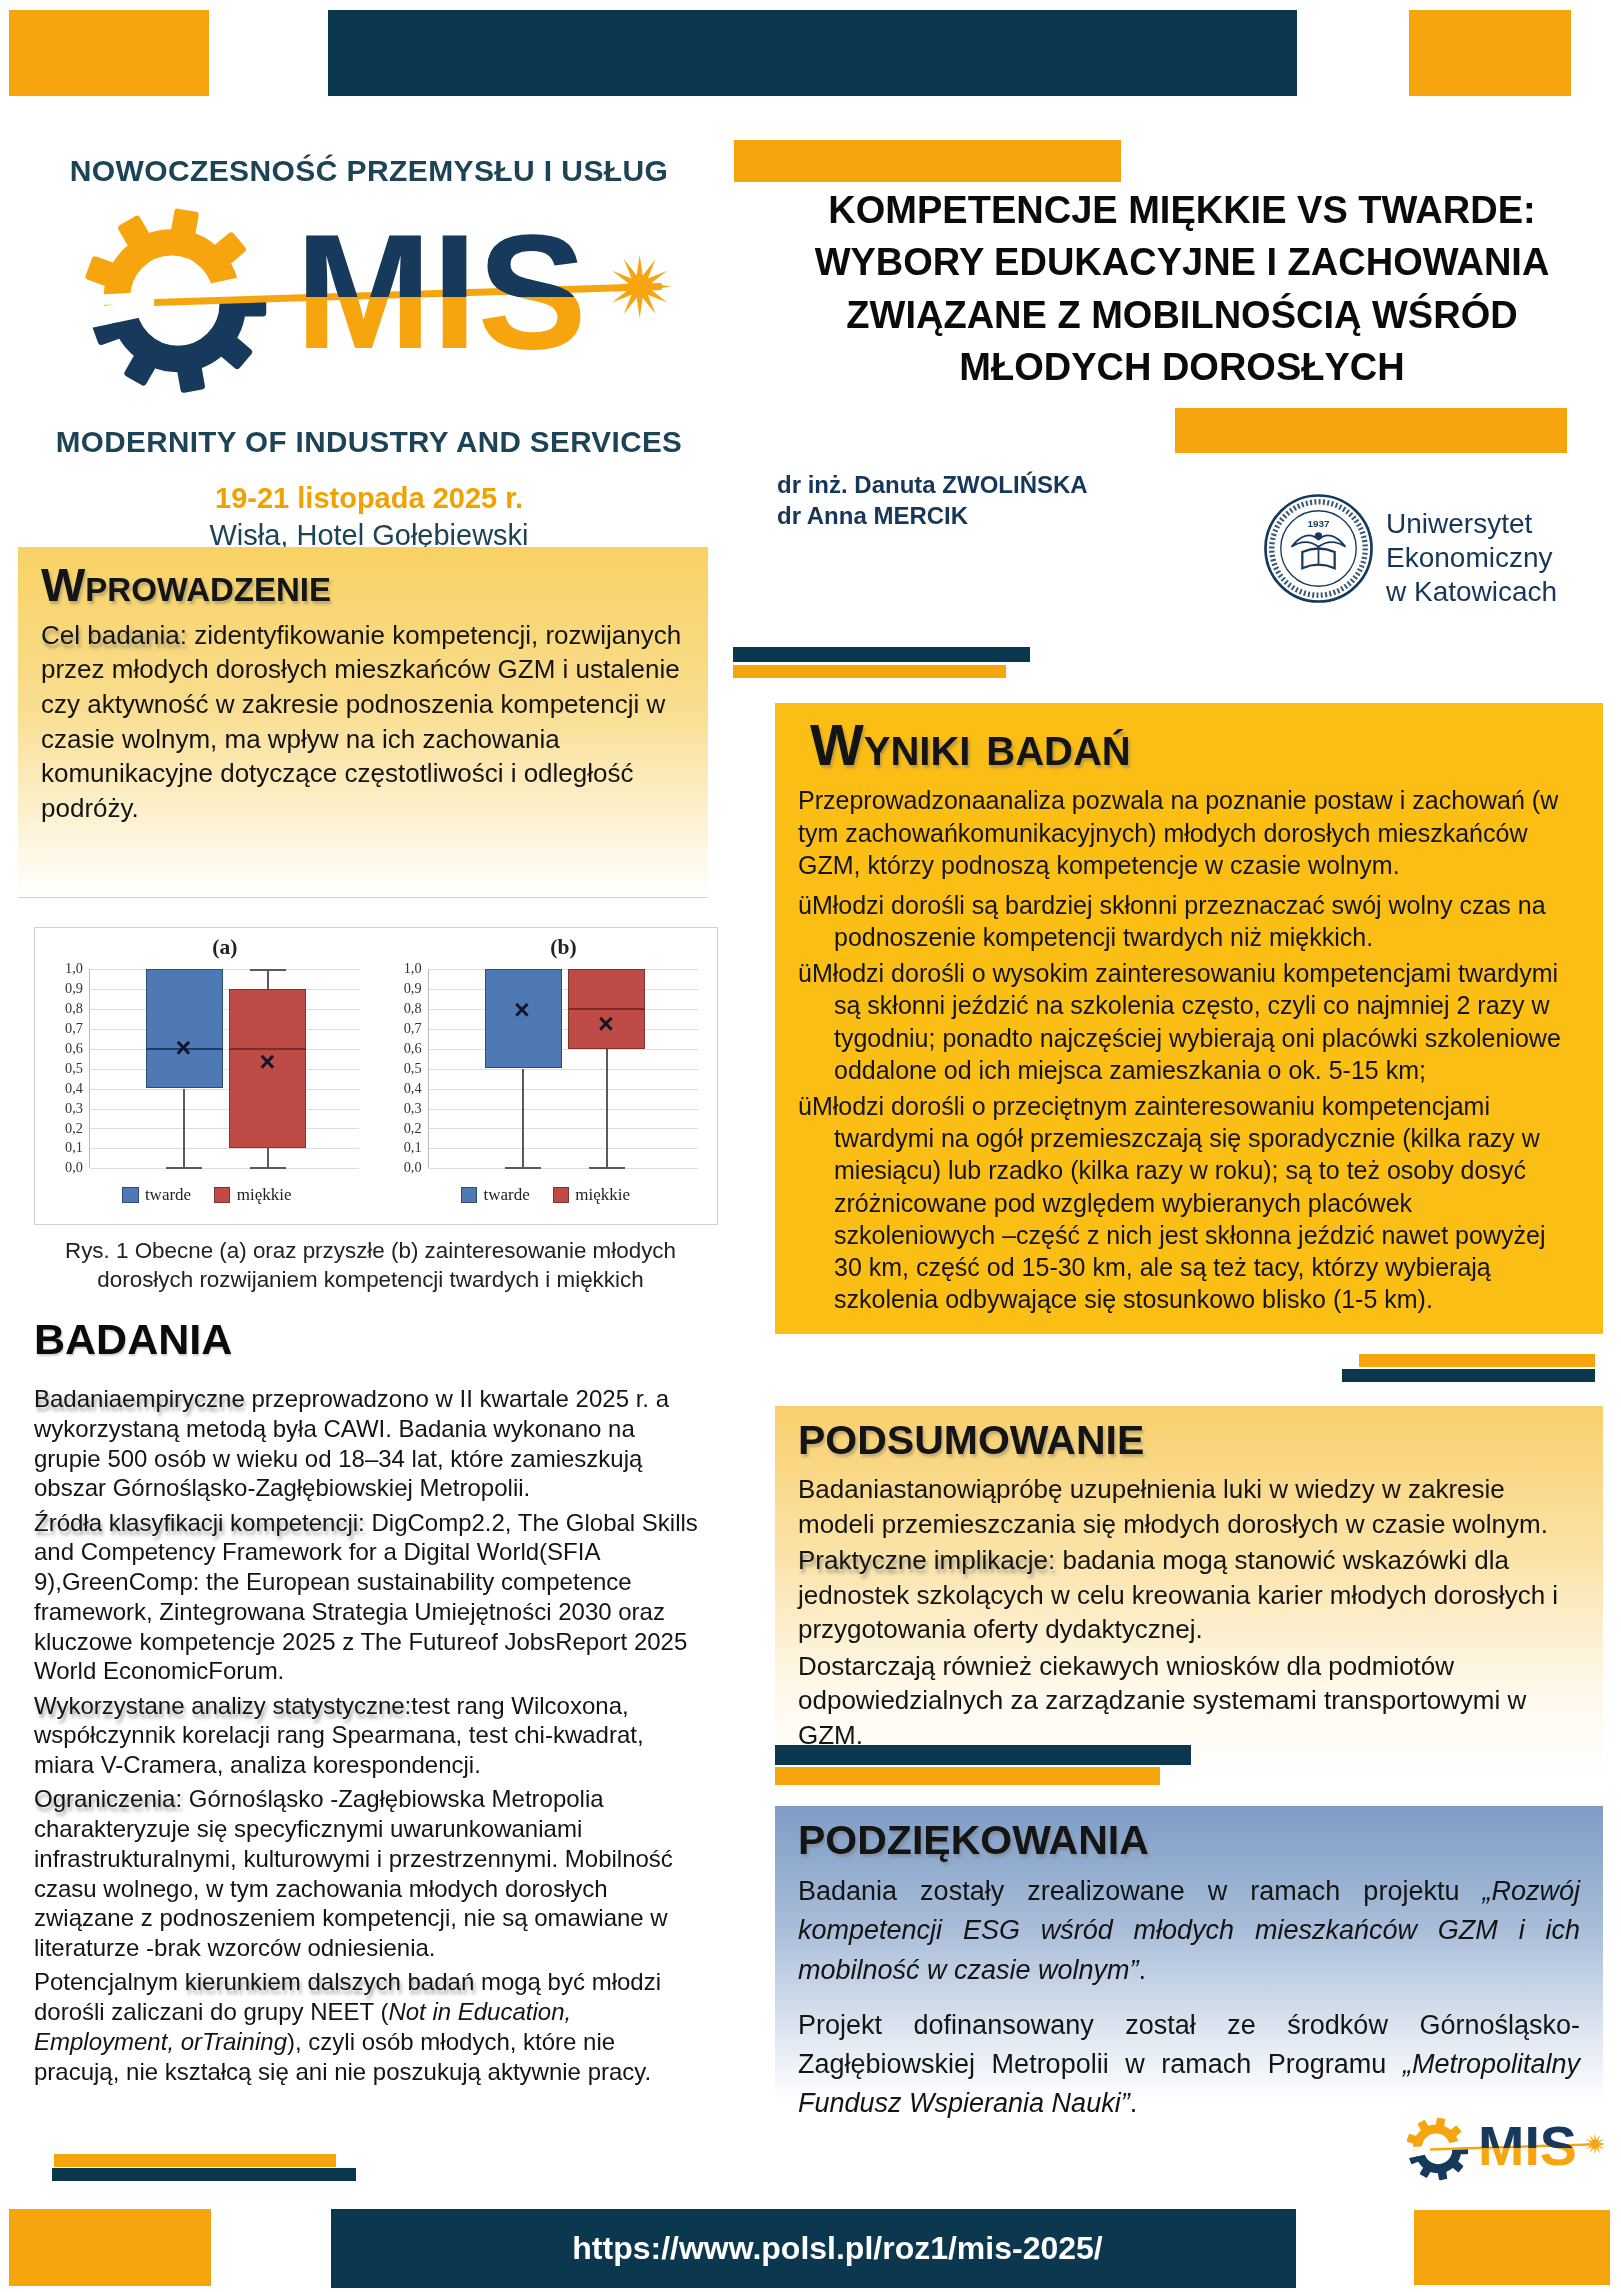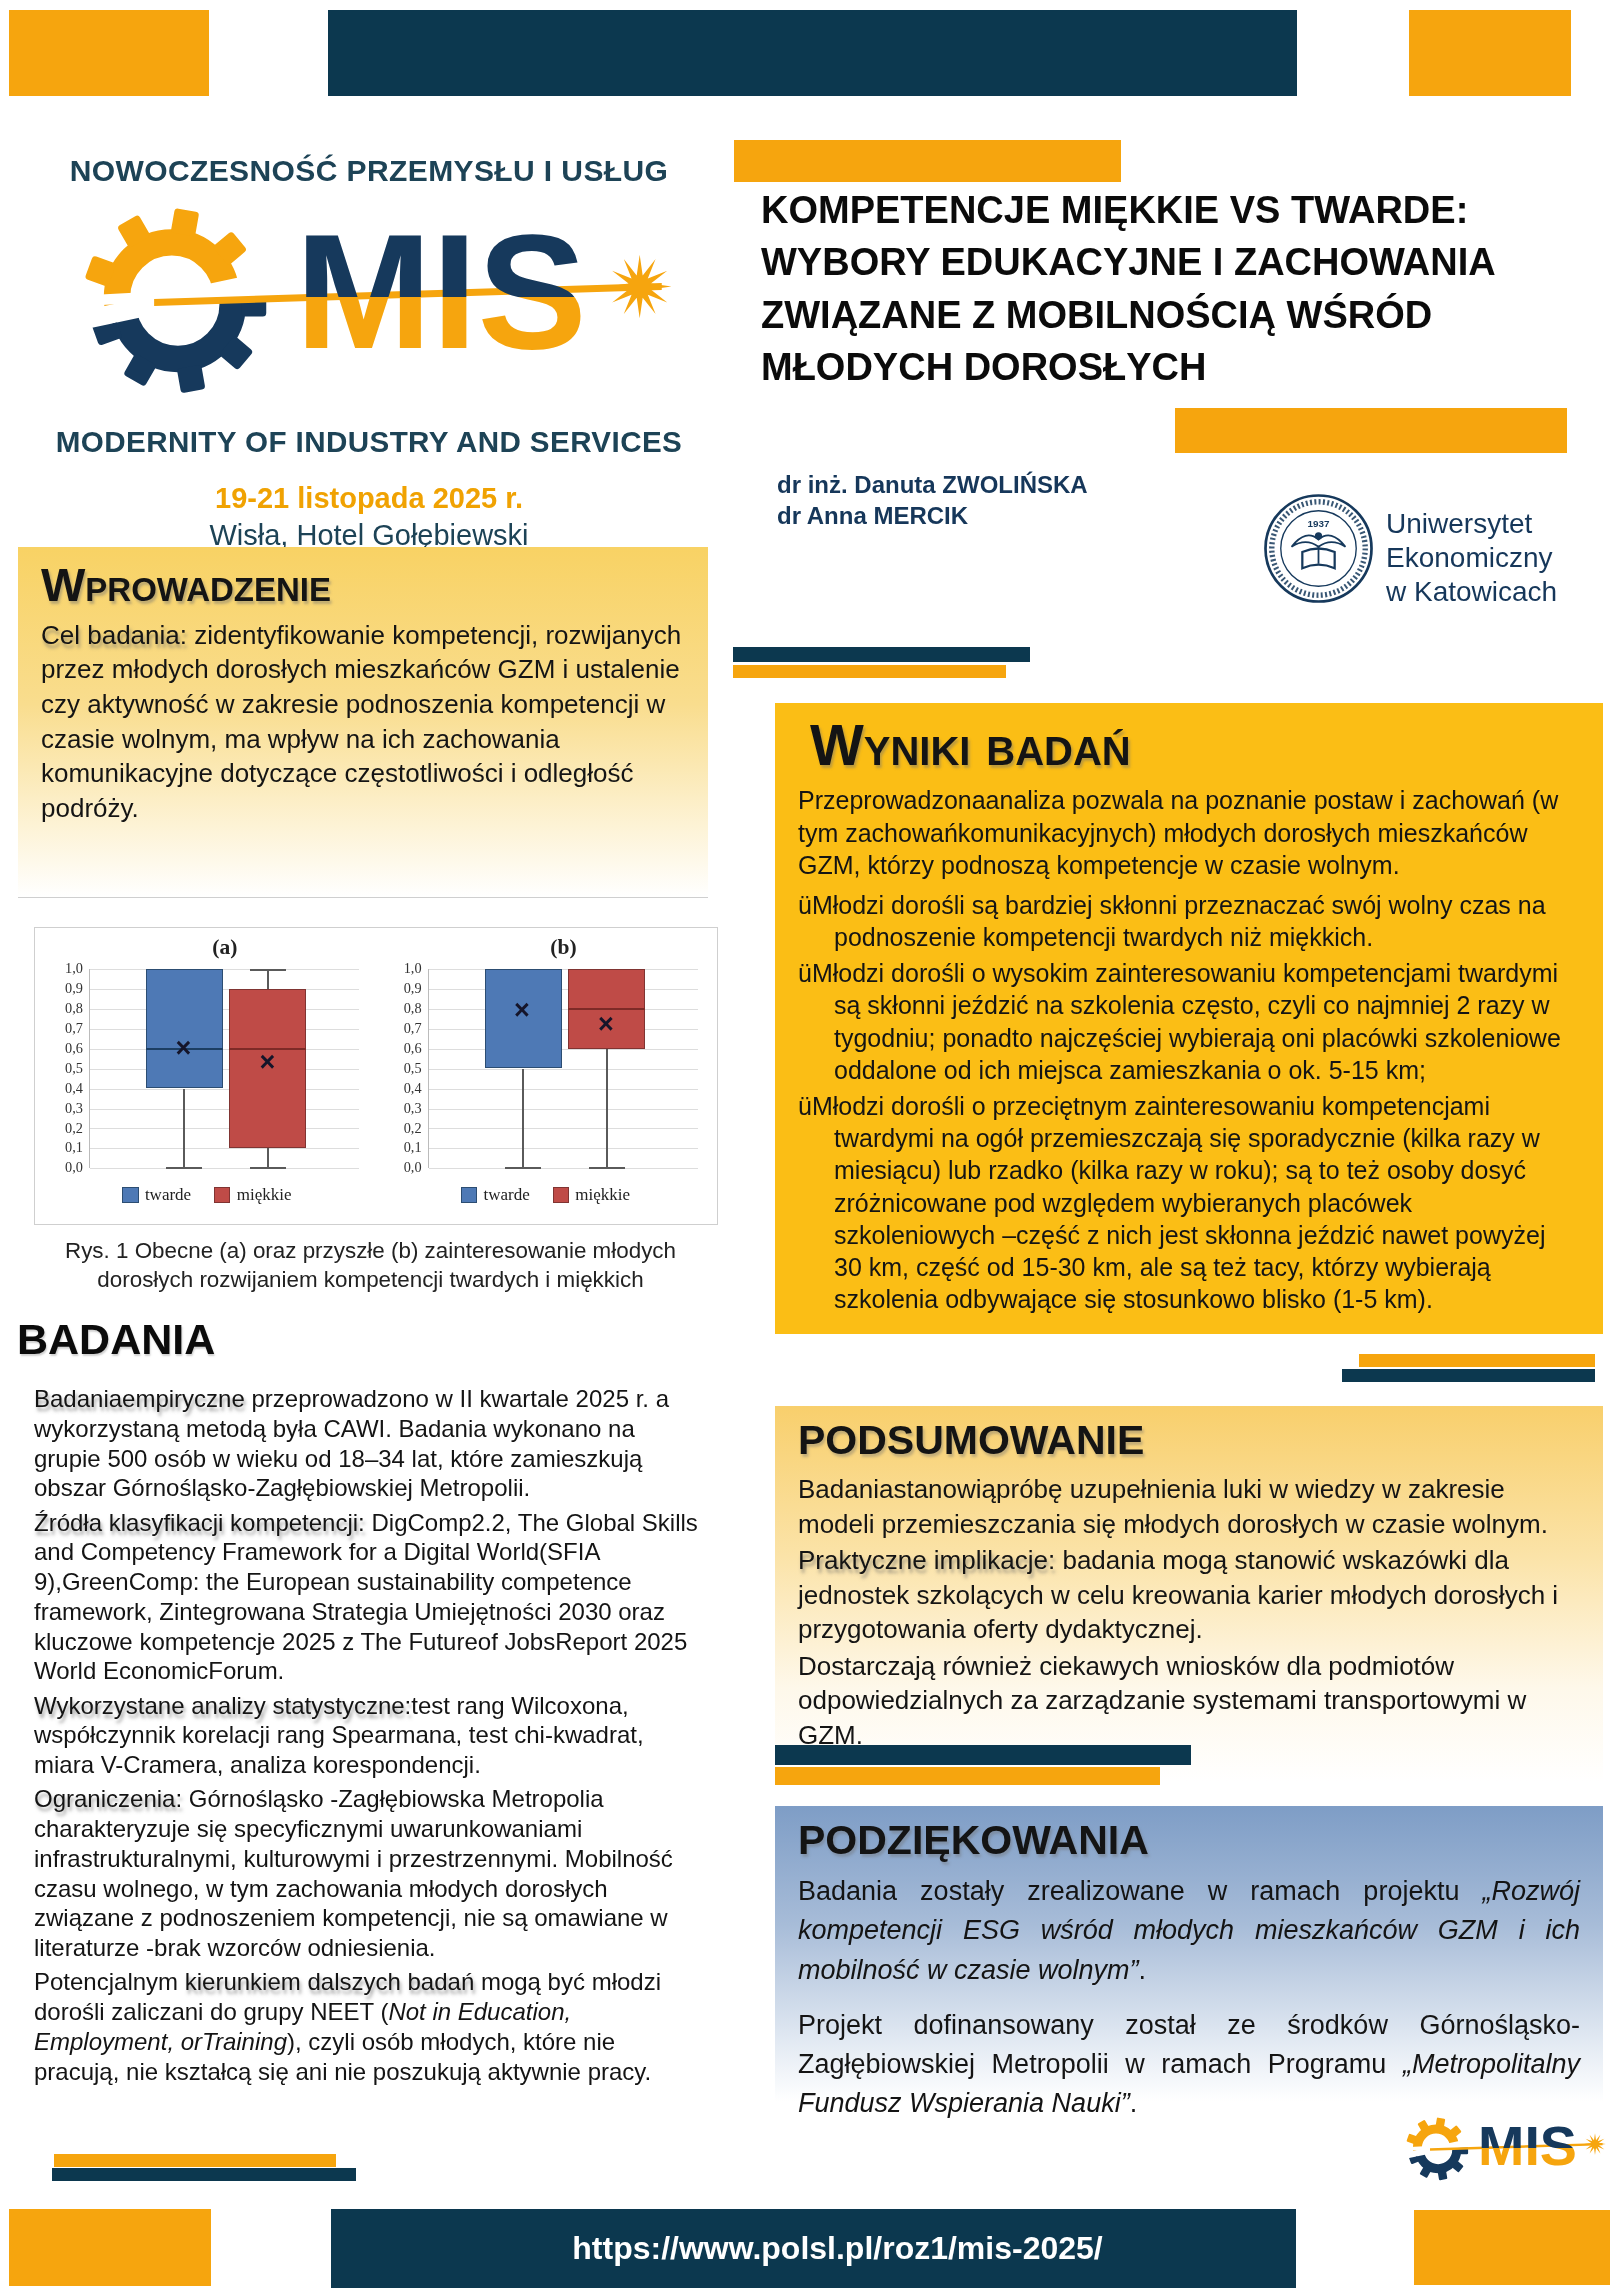--- a/index.html
+++ b/index.html
@@ -36,21 +36,21 @@
   #wprowadzenie-body p{font-size:26px;line-height:1.33;}
   #badania-body{position:absolute;left:34px;top:1384px;width:673px;}
   #badania-body p{margin:0 0 4.5px 0;font-size:24px;line-height:1.24;}
   #wyniki-body p{font-size:25px;line-height:1.29;margin:0 0 8px 0;}
   #wyniki-body p.bullet{padding-left:36px;text-indent:-36px;margin:0 0 3.6px 0;}
   #podsumowanie-body p{font-size:26px;line-height:1.33;margin:0 0 1.8px 0;}
   #podziekowania-body p{font-size:27px;line-height:1.45;margin:0 0 16px 0;text-align:justify;}
   .lead{text-shadow:1.8px 3.6px 3.6px rgba(105,105,105,.6);}
   .it{font-style:italic;}
   
-  #main-title{position:absolute;left:761px;top:184px;width:842px;text-align:left;
+  #main-title{position:absolute;left:761px;top:184px;width:842px;text-align:center;
               font-weight:bold;font-size:38px;line-height:1.38;color:#0b0b0b;}
   #authors{position:absolute;left:777px;top:469px;}
   #authors div{font-weight:bold;font-size:24px;line-height:1.31;color:#16375A;}
   #uni-name{position:absolute;left:1386px;top:507px;font-size:28px;line-height:1.22;color:#16375A;}
   
   #figure-panel{position:absolute;left:34px;top:927px;width:682px;height:296px;
                 background:#fff;border:0.9px solid #CFCFCF;}
   .subplot{position:absolute;top:1.8px;width:333px;height:288px;}
   .sp-title{position:absolute;top:5.4px;left:50px;width:269px;text-align:center;
             font-family:"Liberation Serif",serif;font-weight:bold;font-size:21.5px;color:#222;}
@@ -62,21 +62,21 @@
   .whisker{position:absolute;width:1.8px;background:#5a5a5a;}
   .wcap{position:absolute;height:1.8px;background:#5a5a5a;}
   .median{position:absolute;height:2.7px;}
   .meanx{position:absolute;font-size:27px;font-weight:bold;color:#15152a;line-height:1;}
   .legend-row{position:absolute;bottom:12.5px;left:0;width:100%;display:flex;
               justify-content:center;gap:23px;font-family:"Liberation Serif",serif;font-size:17px;color:#222;}
   .legend-item{display:flex;align-items:center;gap:6.3px;}
   .legend-sq{width:14.3px;height:14.3px;display:inline-block;}
   #figure-caption{position:absolute;left:34px;top:1236px;width:673px;text-align:center;
                   font-size:22.4px;line-height:1.3;color:#222;}
-  #badania-heading{position:absolute;left:17px;top:1315px;font-size:43px;font-weight:bold;
+  #badania-heading{position:absolute;left:34px;top:1315px;font-size:43px;font-weight:bold;
                    color:#0b0b0b;text-shadow:0.9px 1.8px 1.8px rgba(120,120,120,.35);}
   
   #footer-bar{left:331px;top:2209px;width:965px;height:79px;display:flex;
               align-items:center;justify-content:center;}
   #footer-url{color:#fff;font-weight:bold;font-size:32px;margin-left:48px;}
   svg text{font-family:"Liberation Sans",sans-serif;}
 </style>
 </head>
 <body>
 

